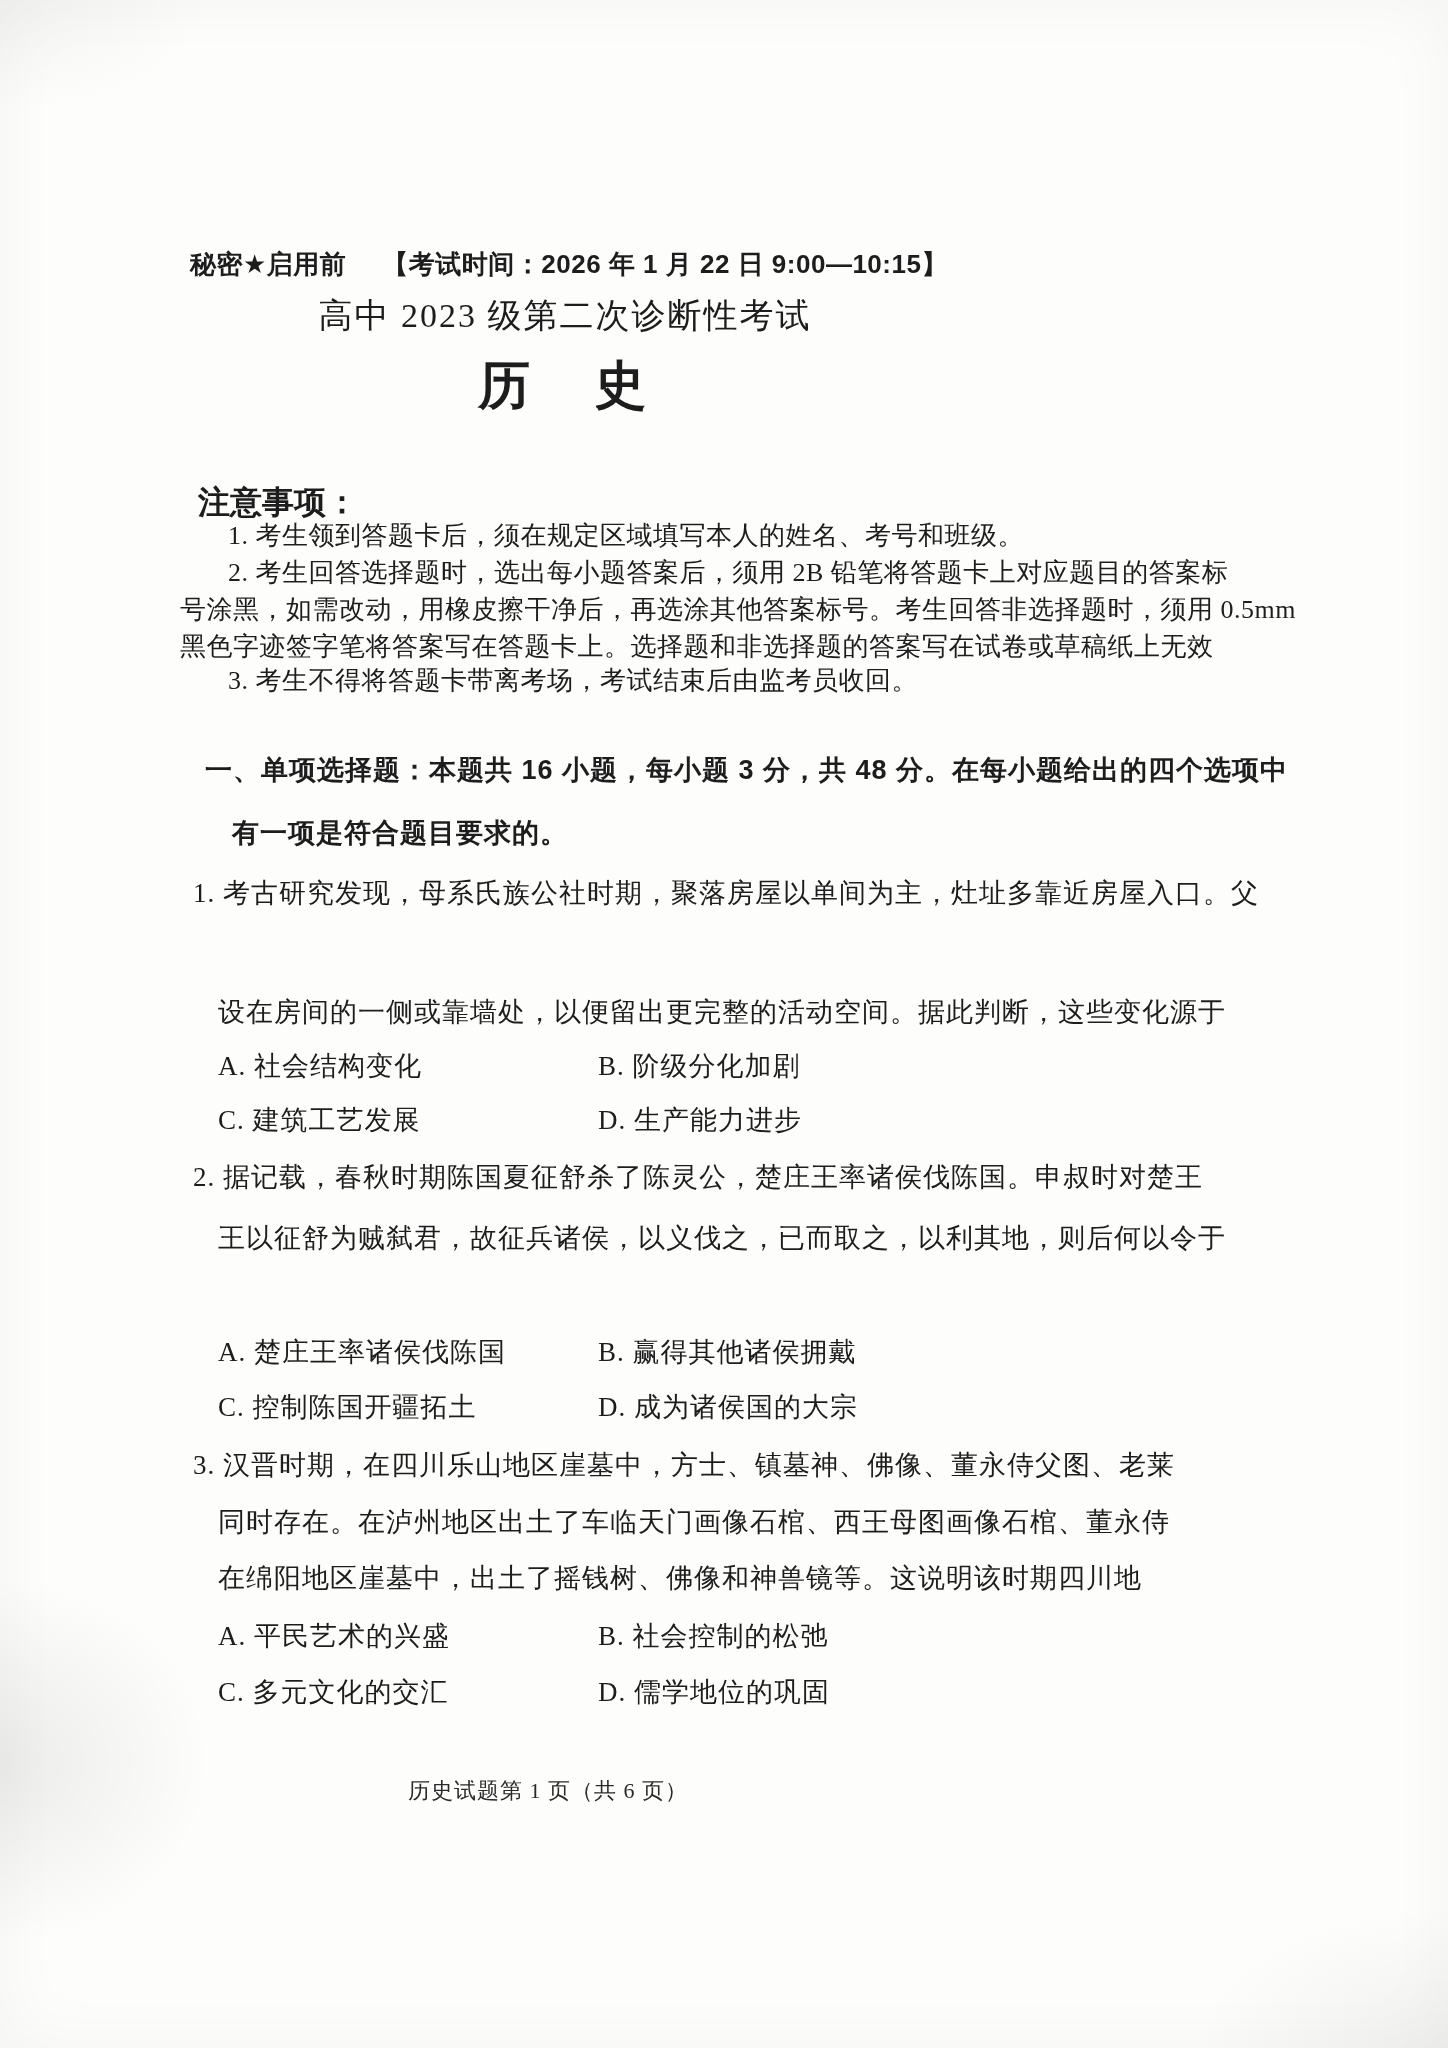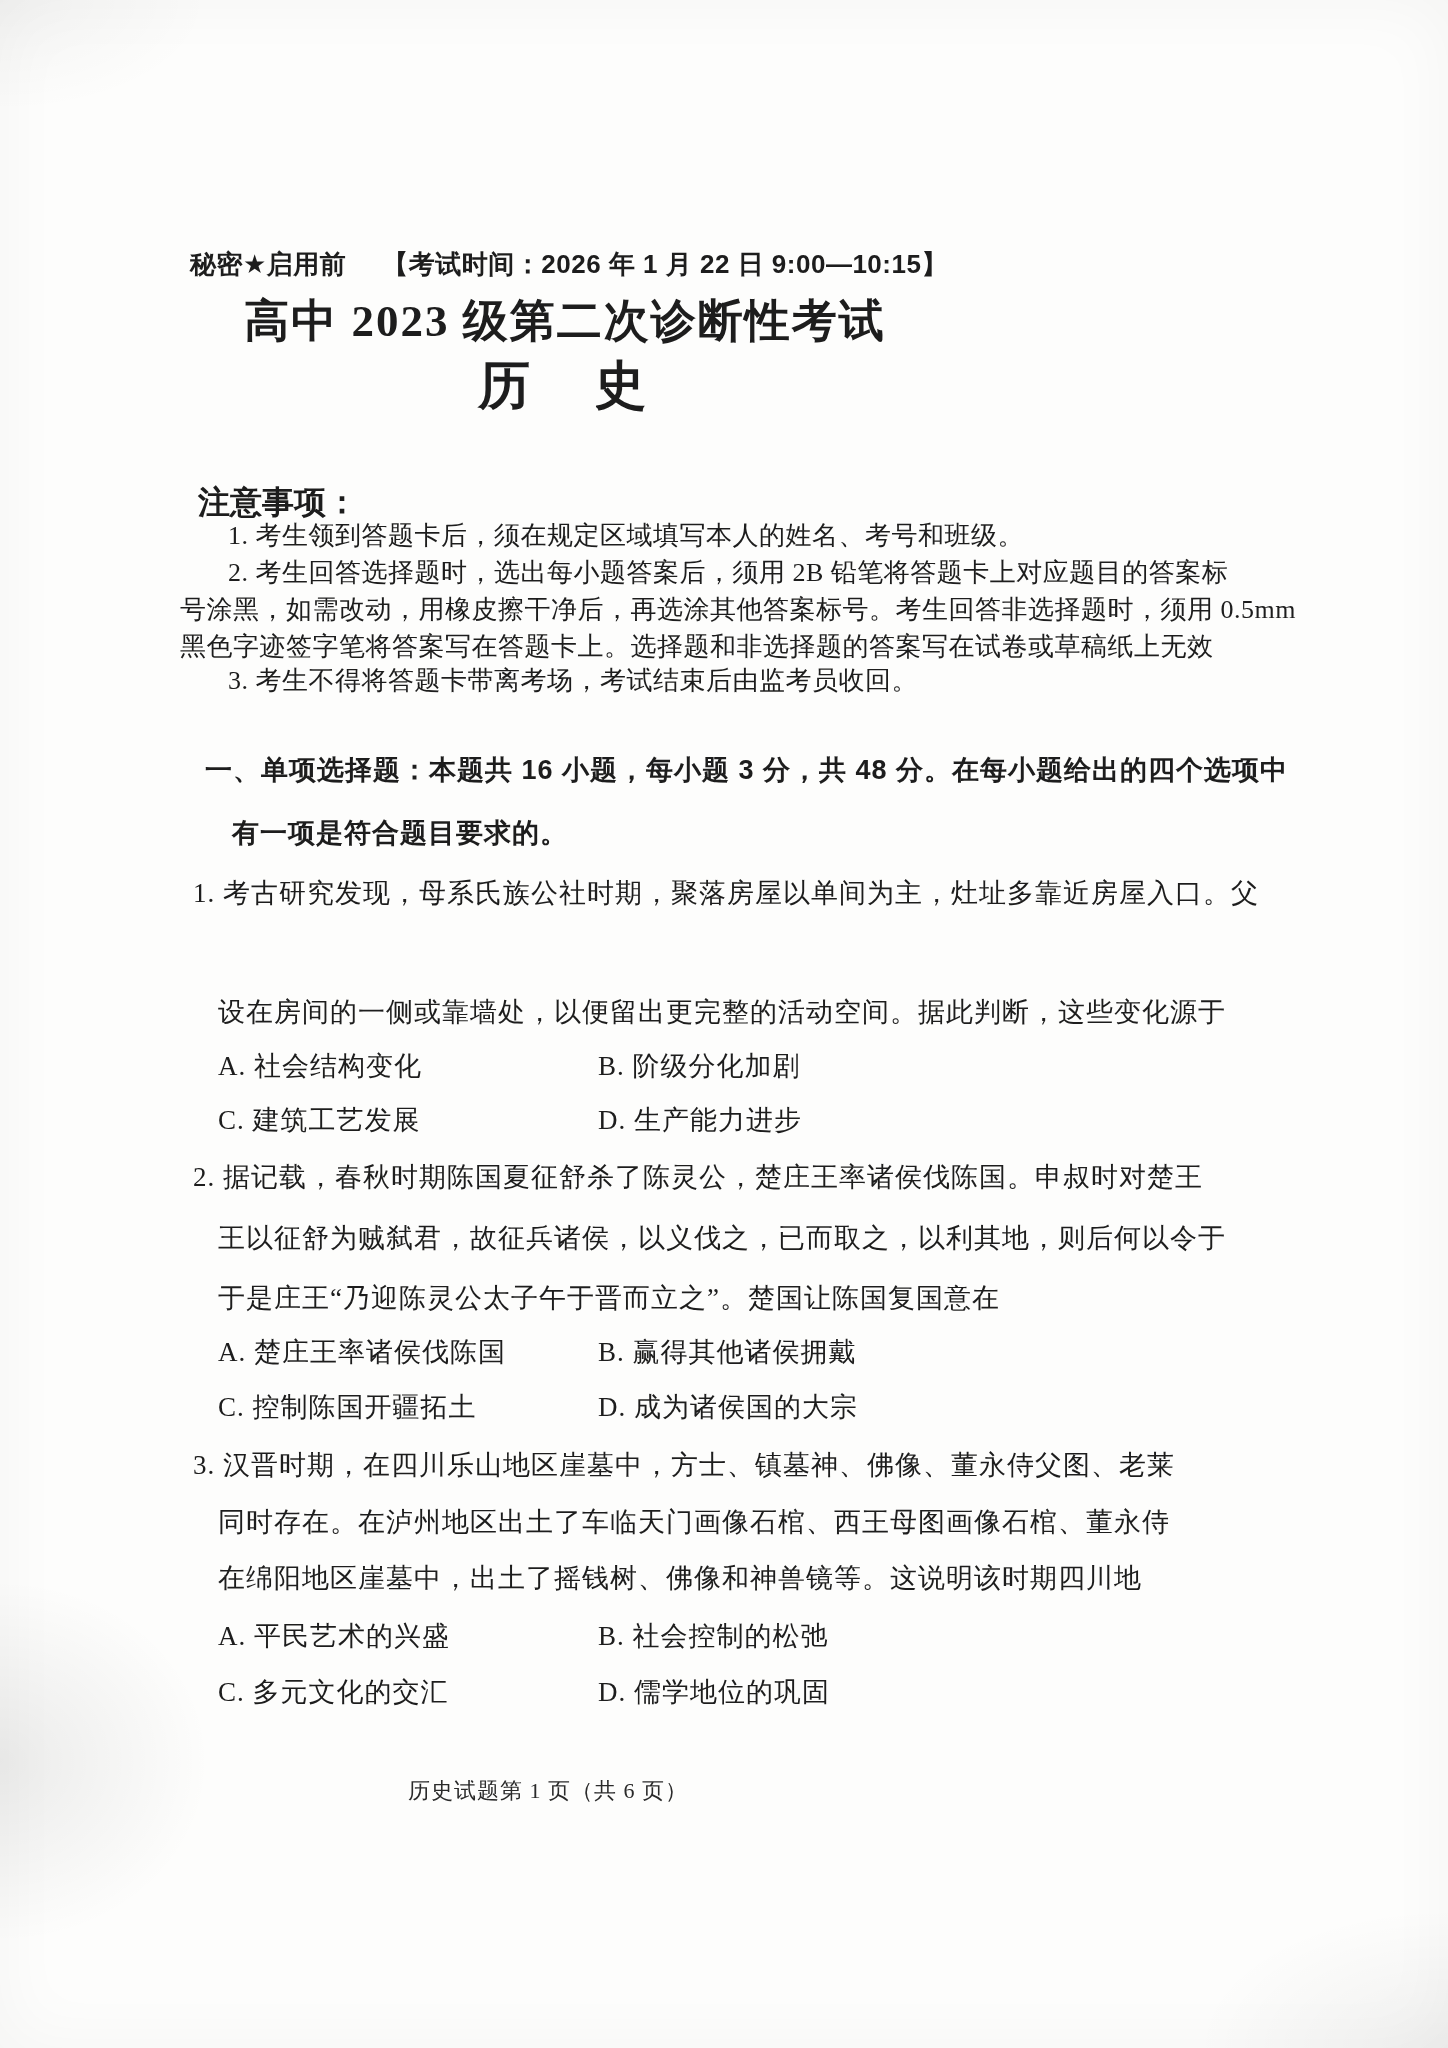--- a/index.html
+++ b/index.html
@@ -15,21 +15,21 @@
     color:#1d1d1d;
     box-shadow:inset 0 0 70px rgba(0,0,0,0.04);
   }
   .ln{position:absolute;white-space:nowrap;line-height:1.15;}
   .songti{font-family:"Liberation Serif","DejaVu Serif",serif;}
   .heiti{font-family:"Liberation Sans","DejaVu Sans",sans-serif;font-weight:700;}
   .body{font-size:27px;letter-spacing:1px;}
   .notice-line{font-size:26px;letter-spacing:0.5px;}
   .hdr{font-size:26px;letter-spacing:0.5px;}
   .hdr .gap{margin-left:36px;}
-  .exam-title{font-size:45px;font-weight:700;width:1130px;left:0;text-align:center;letter-spacing:2px;}
+  .exam-title{font-size:34px;font-weight:400;width:1130px;left:0;text-align:center;letter-spacing:2px;}
   .subject-title{font-size:52px;font-weight:700;width:1130px;left:0;text-align:center;letter-spacing:6px;}
   .center-footer{font-size:22px;width:1000px;left:0;text-align:center;letter-spacing:1px;color:#2a2a2a;margin-left:48px;}
   .sec{font-size:27px;letter-spacing:1px;}
 </style>
 </head>
 <body>
 
 <div class="page">
 
   <div class="ln hdr heiti" style="top:250px;left:190px;">
@@ -51,21 +51,20 @@
 
   <div class="ln songti body" style="top:878px;left:193px;">1. 考古研究发现，母系氏族公社时期，聚落房屋以单间为主，灶址多靠近房屋入口。父</div>
   <div class="ln songti body" style="top:997px;left:218px;">设在房间的一侧或靠墙处，以便留出更完整的活动空间。据此判断，这些变化源于</div>
   <div class="ln songti body" style="top:1051px;left:218px;">A. 社会结构变化</div>
   <div class="ln songti body" style="top:1051px;left:598px;">B. 阶级分化加剧</div>
   <div class="ln songti body" style="top:1105px;left:218px;">C. 建筑工艺发展</div>
   <div class="ln songti body" style="top:1105px;left:598px;">D. 生产能力进步</div>
 
   <div class="ln songti body" style="top:1162px;left:193px;">2. 据记载，春秋时期陈国夏征舒杀了陈灵公，楚庄王率诸侯伐陈国。申叔时对楚王</div>
   <div class="ln songti body" style="top:1223px;left:218px;">王以征舒为贼弑君，故征兵诸侯，以义伐之，已而取之，以利其地，则后何以令于</div>
-  <div class="ln songti body" style="top:1283px;left:218px;">于是庄王“乃迎陈灵公太子午于晋而立之”。楚国让陈国复国意在</div>
   <div class="ln songti body" style="top:1337px;left:218px;">A. 楚庄王率诸侯伐陈国</div>
   <div class="ln songti body" style="top:1337px;left:598px;">B. 赢得其他诸侯拥戴</div>
   <div class="ln songti body" style="top:1392px;left:218px;">C. 控制陈国开疆拓土</div>
   <div class="ln songti body" style="top:1392px;left:598px;">D. 成为诸侯国的大宗</div>
 
   <div class="ln songti body" style="top:1450px;left:193px;">3. 汉晋时期，在四川乐山地区崖墓中，方士、镇墓神、佛像、董永侍父图、老莱</div>
   <div class="ln songti body" style="top:1507px;left:218px;">同时存在。在泸州地区出土了车临天门画像石棺、西王母图画像石棺、董永侍</div>
   <div class="ln songti body" style="top:1563px;left:218px;">在绵阳地区崖墓中，出土了摇钱树、佛像和神兽镜等。这说明该时期四川地</div>
   <div class="ln songti body" style="top:1621px;left:218px;">A. 平民艺术的兴盛</div>
   <div class="ln songti body" style="top:1621px;left:598px;">B. 社会控制的松弛</div>

